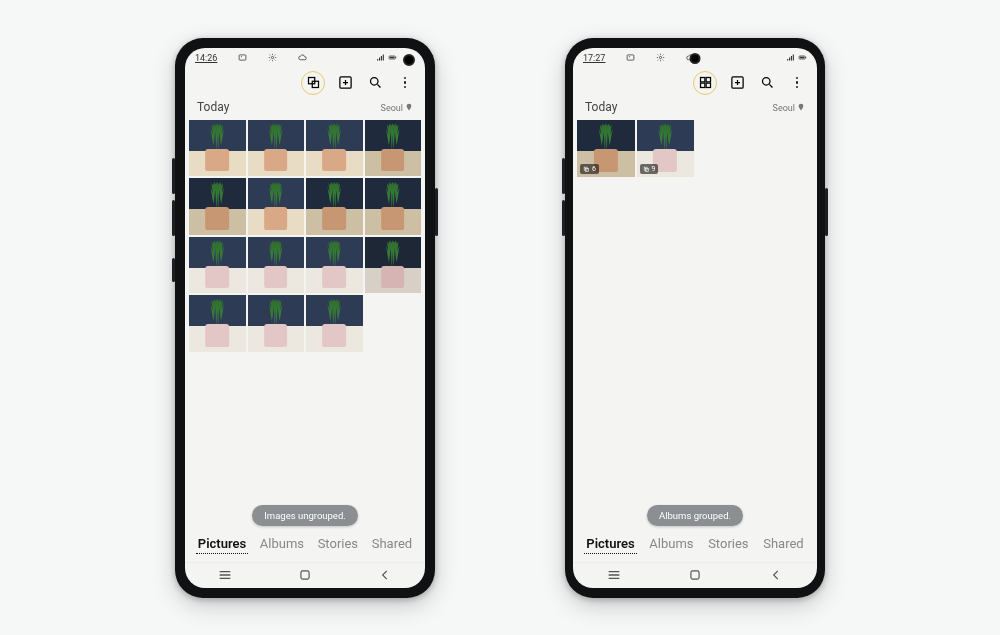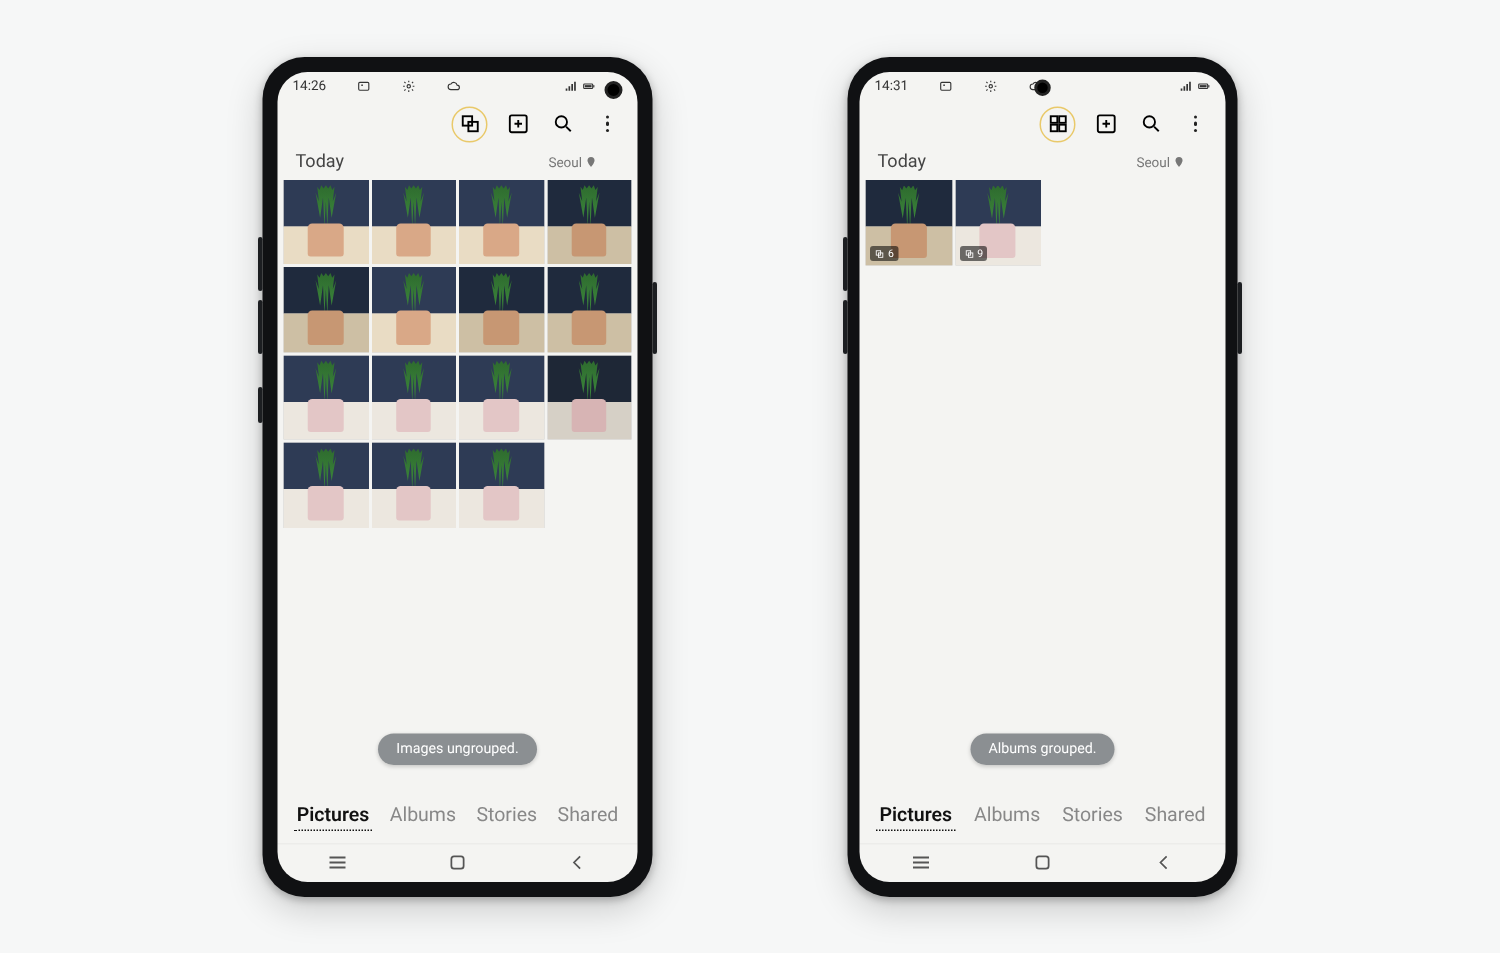--- a/index.html
+++ b/index.html
@@ -51,41 +51,41 @@
   .btn-side { position: absolute; background: #1c1e21; border-radius: 2px; }
   .btn-l1 { left:-3px; top:120px; width:3px; height:36px; }
   .btn-l2 { left:-3px; top:162px; width:3px; height:36px; }
   .btn-l3 { left:-3px; top:220px; width:3px; height:24px; }
   .btn-r1 { right:-3px; top:150px; width:3px; height:48px; }
 
   .status-bar {
     display:flex; align-items:center; justify-content:space-between;
     font-size: 9px; color:#333; padding: 4px 10px 2px 10px; height:18px;
   }
-  .status-left { display:flex; align-items:center; gap:21px; }
+  .status-left { display:flex; align-items:center; gap:21px;text-decoration:underline; }
   .status-right { display:flex; align-items:center; gap:3px; }
   .phone.a .status-right { padding-right: 18px; }
   .s-ico { width:9px; height:9px; display:inline-block; }
 
   .toolbar {
     display:flex; justify-content:flex-end; align-items:center;
     gap: 10px; padding: 6px 10px 4px 10px; height:32px;
   }
   .tb-btn {
     width: 20px; height:20px; display:flex; align-items:center; justify-content:center;
     color:#222;
   }
   .tb-btn.highlight { border: 1.5px solid #e9c96a; border-radius:50%; width:24px; height:24px; }
   .tb-btn svg { width:15px; height:15px; }
   .dots { flex-direction:column; gap:2px; }
   .dots span { width:2.5px; height:2.5px; background:#222; border-radius:50%; }
 
   .section-header {
     display:flex; justify-content:space-between; align-items:baseline;
-    padding: 2px 27px 6px 12px; font-size:12px; color:#444;gap:18px;
+    padding: 2px 12px 6px 12px; font-size:12px; color:#444;gap:18px;
   }
   .loc { font-size:9px; color:#777; display:flex; gap:2px; }
 
   .grid { padding: 0 4px; }
   .grid4 { display:grid; grid-template-columns: repeat(4,1fr); gap:2px; }
   .grid4b { display:grid; grid-template-columns: repeat(4,1fr); gap:2px; }
   .thumb { aspect-ratio:1/1; background:#ccc; position:relative; overflow:hidden; }
 
   
   .th-inner { position:absolute; inset:0; }
@@ -113,21 +113,21 @@
     background: rgba(0,0,0,0.55); color:#fff;
     font-size:7px; padding:1px 3px; border-radius:2px;
     display:flex; align-items:center; gap:2px;
   }
 
   .spacer { flex:1; }
 
   .toast {
     align-self:center;
     background:#8b8f92; color:#fff; font-size:9.5px;
-    padding:5px 12px; border-radius:12px; margin-bottom:18px;
+    padding:5px 12px; border-radius:12px; margin-bottom:2px;
     box-shadow:0 1px 3px rgba(0,0,0,0.2);
   }
 
   .tabs {
     display:flex; justify-content:space-around; padding:6px 6px 8px 6px;
     font-size:13px; color:#888;
   }
   .tab { padding:2px 2px; }
   .tab.active { color:#111; font-weight:600; border-bottom:1px dotted #111; }
 
@@ -369,21 +369,21 @@
 <div class="phone-wrap">
   <div class="phone b">
     <span class="btn-side btn-l1"></span>
     <span class="btn-side btn-l2"></span>
     <span class="btn-side btn-r1"></span>
     <div class="screen">
       <span class="punch-center"></span>
 
       <div class="status-bar">
         <div class="status-left">
-          <span>14:31</span>
+          <span>17:27</span>
           <svg class="s-ico" viewBox="0 0 24 24">
               <rect x="3" y="5" width="18" height="14" rx="2" fill="none" stroke="#333" stroke-width="2"></rect>
               <circle cx="9" cy="10" r="1.5" fill="#333"></circle>
             </svg>
           <svg class="s-ico" viewBox="0 0 24 24">
               <circle cx="12" cy="12" r="3" fill="none" stroke="#333" stroke-width="2"></circle>
               <path d="M12 2v3M12 19v3M4.2 4.2l2.1 2.1M17.7 17.7l2.1 2.1M2 12h3M19 12h3M4.2 19.8l2.1-2.1M17.7 6.3l2.1-2.1" stroke="#333" stroke-width="2"></path>
             </svg>
           <svg class="s-ico" viewBox="0 0 24 24">
               <path d="M7 18a5 5 0 010-10 6 6 0 0111 2 4 4 0 010 8H7z" fill="none" stroke="#333" stroke-width="2"></path>

